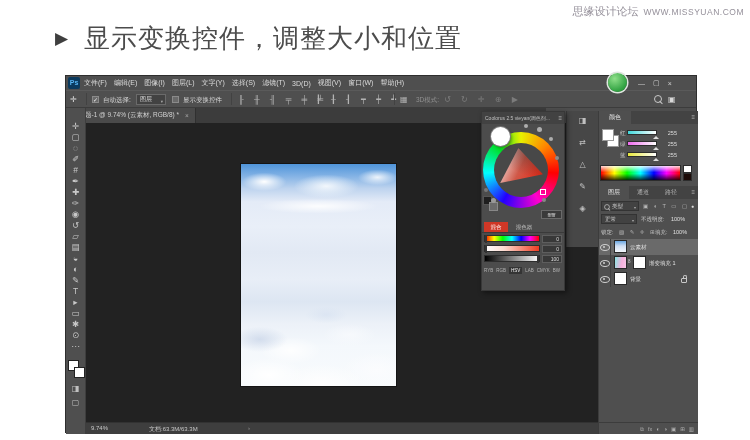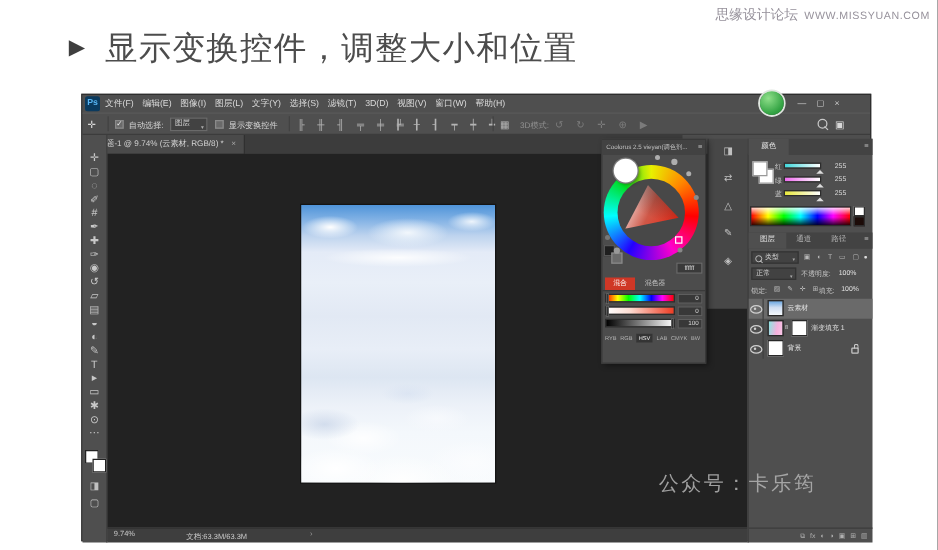--- a/index.html
+++ b/index.html
@@ -407,14 +407,13 @@
       <span class="bicon">◐</span>
       <span class="bicon">◑</span>
       <span class="bicon">▣</span>
       <span class="bicon">⊞</span>
       <span class="bicon">▥</span>
     </div>
   </div>
 </div>
 
 <div class="a kw">
-  <div>公众号：卡乐筠</div>
 </div>
 
 </body></html>

